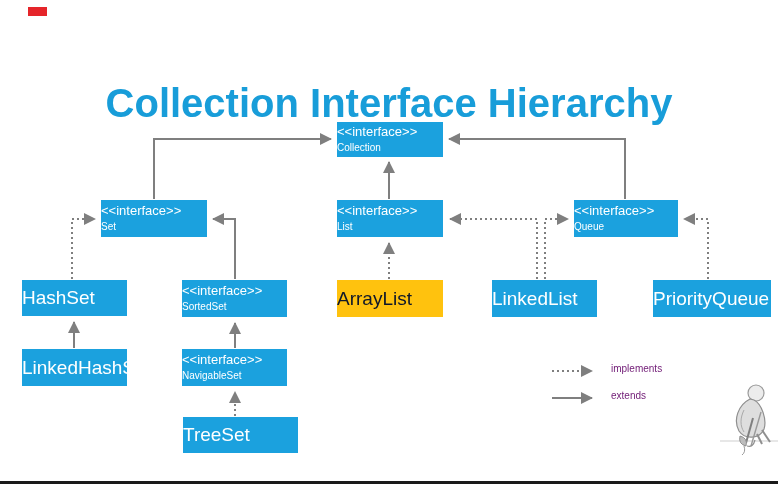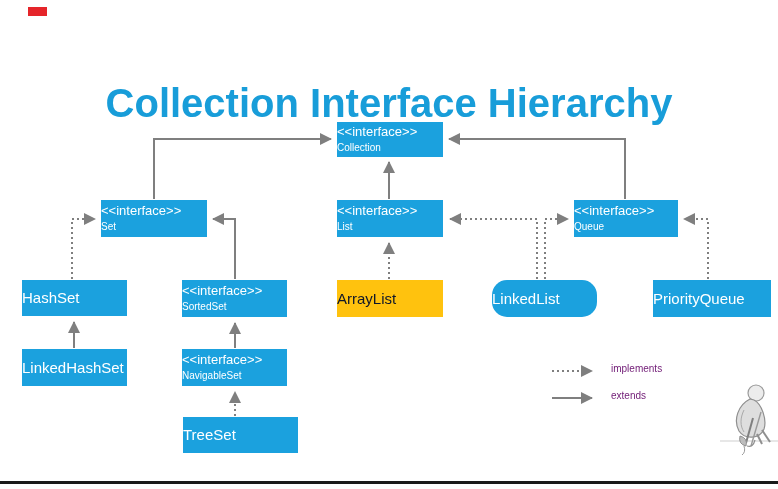--- a/index.html
+++ b/index.html
@@ -11,30 +11,30 @@
   .title{
     position:absolute;top:54px;left:0;width:778px;text-align:center;
     color:#189dd9;font-size:40px;font-weight:bold;letter-spacing:0px;white-space:nowrap;
   }
   .node{
     position:absolute;display:flex;flex-direction:column;align-items:flex-start;justify-content:center;
     background:#1ba1de;color:#fff;text-align:center;line-height:16px;font-size:13px;
   }
   .node .lbl{font-size:10px;}
   .node-yellow{background:#ffc20e;color:#0f172a;}
-  .single .lbl{font-size:15px;}
+  .single .lbl{font-size:19px;}
   
   .n-collection{left:337px;top:122px;width:106px;height:35px;}
   .n-set{left:101px;top:200px;width:106px;height:37px;}
   .n-list{left:337px;top:200px;width:106px;height:37px;}
   .n-queue{left:574px;top:200px;width:104px;height:37px;}
   .n-hashset{left:22px;top:280px;width:105px;height:36px;}
   .n-sortedset{left:182px;top:280px;width:105px;height:37px;}
   .n-arraylist{left:337px;top:280px;width:106px;height:37px;}
-  .n-linkedlist{left:492px;top:280px;width:105px;height:37px;border-radius:15px;}
+  .n-linkedlist{left:492px;top:280px;width:105px;height:37px;}
   .n-priorityqueue{left:653px;top:280px;width:118px;height:37px;}
   .n-linkedhashset{left:22px;top:349px;width:105px;height:37px;}
   .n-navigableset{left:182px;top:349px;width:105px;height:37px;}
   .n-treeset{left:183px;top:417px;width:115px;height:36px;}
   .edges{position:absolute;left:0;top:0;width:778px;height:489px;pointer-events:none;}
   .legend-label{position:absolute;color:#701a75;font-size:10px;}
   .legend-implements{left:611px;top:363px;}
   .legend-extends{left:611px;top:390px;}
   .sketch{position:absolute;left:720px;top:380px;width:58px;height:100px;}
   .bottom-rule{position:absolute;left:0;top:481px;width:778px;height:3px;background:#1a1a1a;}

